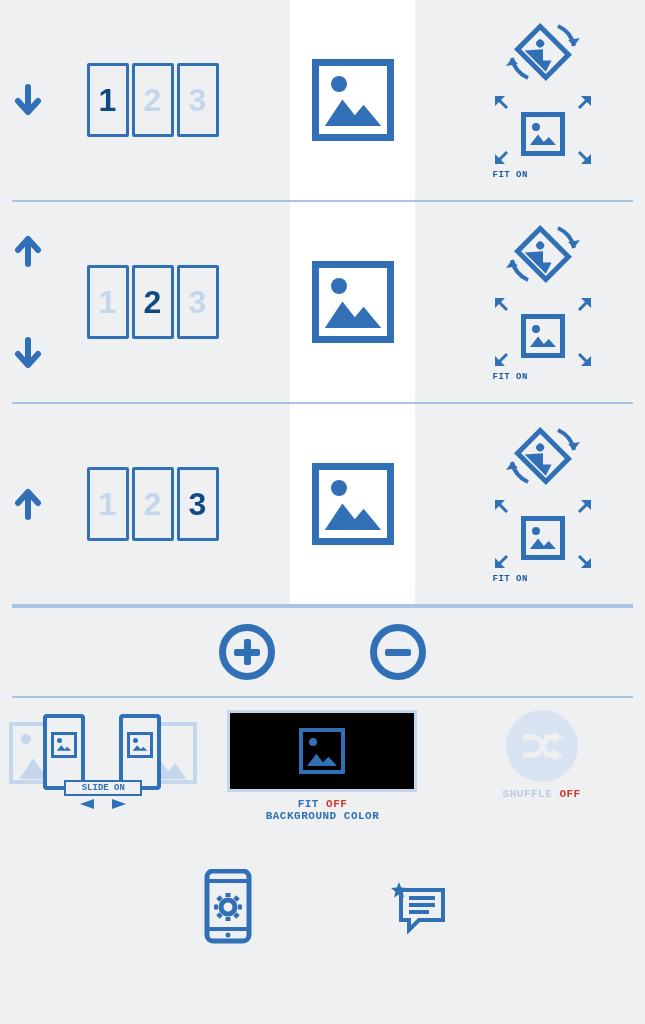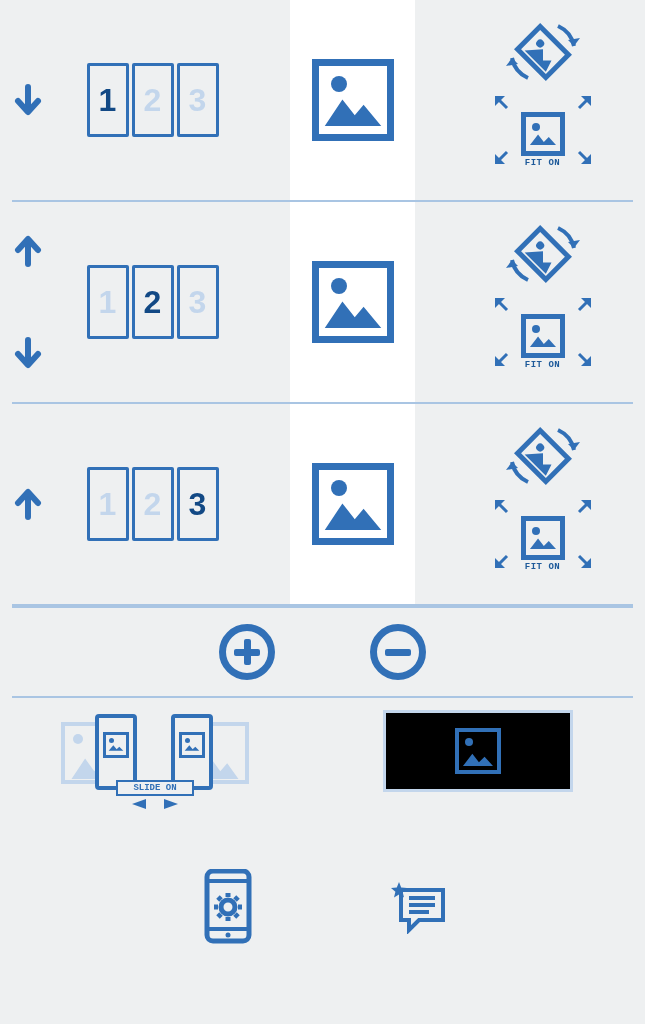--- a/index.html
+++ b/index.html
@@ -103,21 +103,21 @@
   }
   .rotate-ic{width:78px;height:64px}
   .fit-wrap{position:relative;width:100px;height:86px;display:flex;align-items:center;justify-content:center}
   .fit-thumb{
     border:5px solid var(--blue);width:44px;height:44px;position:relative;margin-top:-6px;
   }
   .fit-thumb .sun{width:8px;height:8px;background:var(--blue);border-radius:50%;position:absolute;left:6px;top:6px}
   .fit-thumb .mtn2{position:absolute;left:3px;right:3px;bottom:3px;height:16px}
   .fit-corner{position:absolute;width:20px;height:20px}
   .fit-label{
-    position:absolute;bottom:12px;width:100%;text-align:center;
+    position:absolute;bottom:0;width:100%;text-align:left;
     font-size:9px;color:var(--blue-strong);letter-spacing:0.5px;
     font-weight:bold;
   }
 
   
   .row-pm{
     height:88px;display:flex;align-items:center;justify-content:center;gap:95px;
   }
   .circ-btn{
     width:56px;height:56px;border-radius:50%;
@@ -519,22 +519,41 @@
     <div class="fit-screen">
       <div class="inner">
         <span class="sun"></span>
         <span class="mtn5">
             <svg viewBox="0 0 34 16">
               <polygon points="1,16 11,3 18,12 24,6 33,16" fill="#3170b7"></polygon>
             </svg>
           </span>
       </div>
     </div>
+    <div class="label-line">
+      <span>FIT </span><span class="off">OFF</span><br>
+      <span>BACKGROUND COLOR</span>
+    </div>
   </div>
 
+  <div class="opt">
+    <div class="shuffle">
+      <svg width="46" height="46" viewBox="0 0 46 46">
+        <g stroke="#eef0f1" stroke-width="5" fill="none" stroke-linecap="round">
+          <path d="M6 14 L14 14 Q22 14 28 32 L34 32"></path>
+          <path d="M6 32 L14 32 Q22 32 28 14 L34 14"></path>
+        </g>
+        <polygon points="34,8 44,14 34,20" fill="#eef0f1"></polygon>
+        <polygon points="34,26 44,32 34,38" fill="#eef0f1"></polygon>
+      </svg>
+    </div>
+    <div class="label-line" style="color:#b9cce2">
+      <span>SHUFFLE </span><span class="off">OFF</span>
+    </div>
+  </div>
 </div>
 
 <div class="row-bottom">
   <div class="device-ic">
     <svg viewBox="0 0 62 78">
       <rect x="10" y="2" width="42" height="70" rx="6" fill="none" stroke="#3170b7" stroke-width="5"></rect>
       <line x1="10" y1="12" x2="52" y2="12" stroke="#3170b7" stroke-width="4"></line>
       <line x1="10" y1="60" x2="52" y2="60" stroke="#3170b7" stroke-width="4"></line>
       <circle cx="31" cy="66" r="2.5" fill="#3170b7"></circle>
       <g transform="translate(31 38)">

